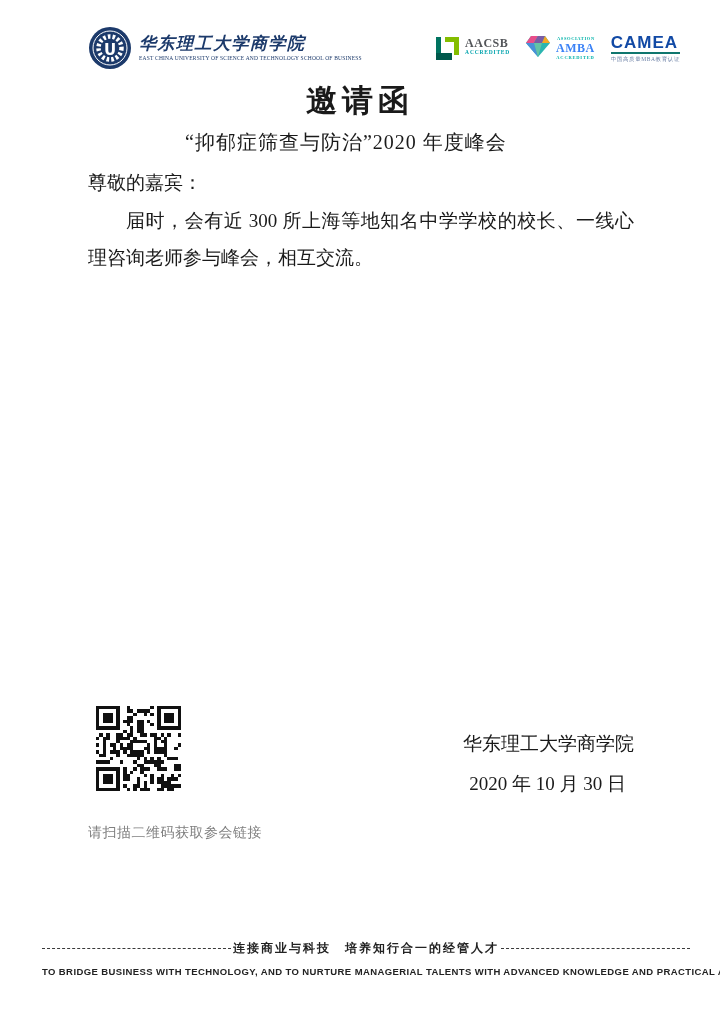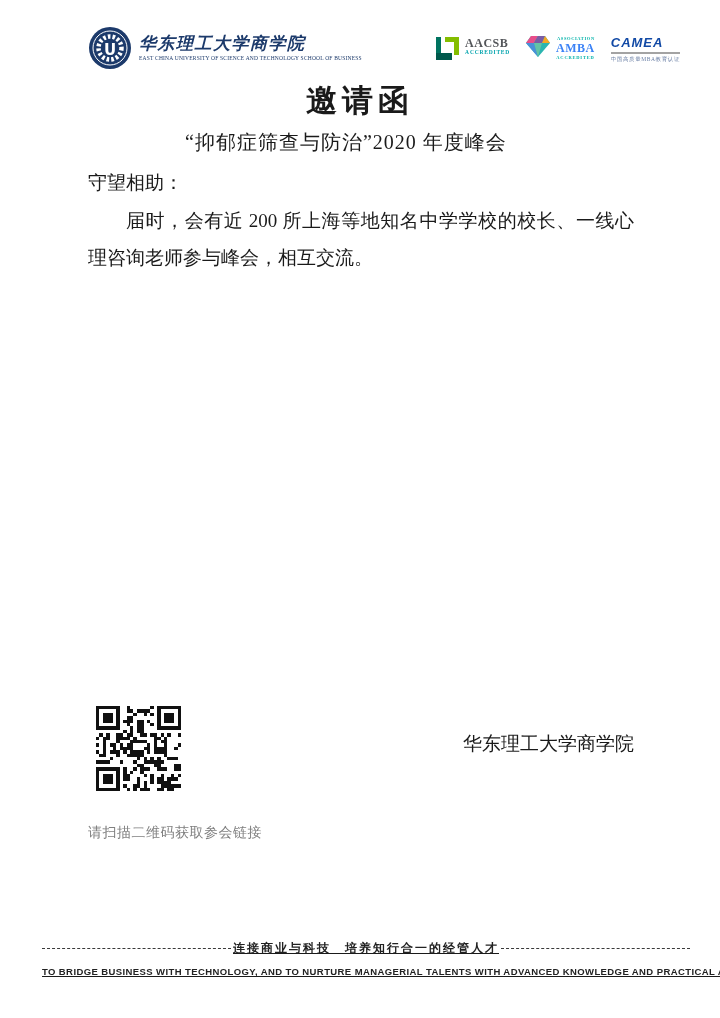--- a/index.html
+++ b/index.html
@@ -17,22 +17,22 @@
   .logo-en{font-size:5.5px;color:#1c3a6b;letter-spacing:.2px;white-space:nowrap;line-height:8px;}
   .accreditations{display:flex;align-items:center;gap:16px;}
   .accr{display:flex;align-items:flex-start;gap:6px;}
   .aacsb-label{font-size:12px;font-weight:bold;color:#54565a;letter-spacing:.5px;line-height:12px;}
   .aacsb-sub{font-size:5.5px;font-weight:bold;color:#00a3ad;letter-spacing:.8px;line-height:7px;}
   .amba-text{text-align:center;}
   .amba-top{font-size:4.5px;font-weight:bold;color:#00b2a9;letter-spacing:.6px;line-height:5px;text-align:right;}
   .amba-label{font-size:12px;font-weight:bold;color:#3b82f6;letter-spacing:.5px;line-height:14px;}
   .amba-sub{font-size:4.5px;font-weight:bold;color:#00b2a9;letter-spacing:.8px;line-height:6px;}
   .camea{text-align:left;}
-  .camea-label{font-size:13px;font-weight:bold;font-style:italic;color:#1149a5;
-    letter-spacing:1px;border-bottom:2px solid #a3a3a3;line-height:18px;
+  .camea-label{font-size:17px;font-weight:bold;color:#1149a5;
+    letter-spacing:1px;border-bottom:2px solid #0f766e;line-height:18px;
     font-family:"Liberation Sans","DejaVu Sans",sans-serif;}
   .camea-sub{font-size:5.5px;color:#6a7fa5;letter-spacing:.6px;margin-top:2px;}
   
   .title{position:absolute;top:80px;left:0;width:720px;text-align:center;
     font-size:31px;font-weight:bold;letter-spacing:5px;margin:0;}
   .subtitle{position:absolute;top:129px;left:0;width:692px;text-align:center;
     font-size:20px;font-weight:normal;letter-spacing:1px;margin:0;}
   
   .body-text{position:absolute;top:164px;left:88px;width:546px;
     font-size:19px;line-height:37.5px;text-align:justify;}
@@ -41,21 +41,21 @@
   .bold{font-weight:bold;}
   
   .qr-block{position:absolute;left:96px;top:706px;}
   .qr-code{display:block;width:85px;height:85px;}
   .qr-caption{margin-top:33px;font-size:14px;color:#808080;letter-spacing:.5px;
     margin-left:-8px;}
   .signature{position:absolute;right:86px;top:724px;text-align:right;
     font-size:19px;line-height:40px;}
   .signature-date{margin-right:8px;}
   
-  .footer{position:absolute;left:42px;right:30px;top:940px;text-decoration:underline;}
+  .footer{position:absolute;left:42px;right:30px;top:940px;}
   .slogan-row{display:flex;align-items:center;}
   .dash-line{flex:1;border-top:1.5px dashed #3a3a3a;height:0;}
   .slogan-cn{font-size:12px;font-weight:bold;letter-spacing:2px;color:#222;
     padding:0 2px;white-space:nowrap;}
   .slogan-en{margin-top:9px;text-align:center;font-size:9.5px;font-weight:bold;
     color:#222;letter-spacing:.4px;
     font-family:"Liberation Sans","DejaVu Sans",sans-serif;white-space:nowrap;}
 </style>
 </head>
 <body>
@@ -112,22 +112,22 @@
         <div class="camea-label">CAMEA</div>
         <div class="camea-sub">中国高质量MBA教育认证</div>
       </div>
     </div>
   </div>
 
   <h1 class="title">邀请函</h1>
   <h2 class="subtitle">“抑郁症筛查与防治”2020 年度峰会</h2>
 
   <div class="body-text">
-    <p>守望相助：</p>
-    <p class="para">届时，会有近 200 所上海等地知名中学学校的校长、一线心理咨询老师参与峰会，相互交流。</p>
+    <p>尊敬的嘉宾：</p>
+    <p class="para">届时，会有近 300 所上海等地知名中学学校的校长、一线心理咨询老师参与峰会，相互交流。</p>
   </div>
 
   <div class="qr-block">
     <svg id="qr" class="qr-code" viewBox="0 0 25 25" shape-rendering="crispEdges">
         <g fill="#111">
           <rect x="0" y="0" width="7" height="7"></rect>
           <rect x="1" y="1" width="5" height="5" fill="#fff"></rect>
           <rect x="2" y="2" width="3" height="3"></rect>
           <rect x="18" y="0" width="7" height="7"></rect>
           <rect x="19" y="1" width="5" height="5" fill="#fff"></rect>
@@ -328,20 +328,21 @@
           <rect x="19" y="24" width="1" height="1"></rect>
           <rect x="21" y="24" width="1" height="1"></rect>
           <rect x="22" y="24" width="1" height="1"></rect>
         </g>
       </svg>
     <div class="qr-caption">请扫描二维码获取参会链接</div>
   </div>
 
   <div class="signature">
     <div>华东理工大学商学院</div>
+    <div class="signature-date">2020 年 10 月 30 日</div>
   </div>
 
   <div class="footer">
     <div class="slogan-row">
       <span class="dash-line"></span>
       <span class="slogan-cn">连接商业与科技　培养知行合一的经管人才</span>
       <span class="dash-line"></span>
     </div>
     <div class="slogan-en">TO BRIDGE BUSINESS WITH TECHNOLOGY, AND TO NURTURE MANAGERIAL TALENTS WITH ADVANCED KNOWLEDGE AND PRACTICAL ABILITY.</div>
   </div>

